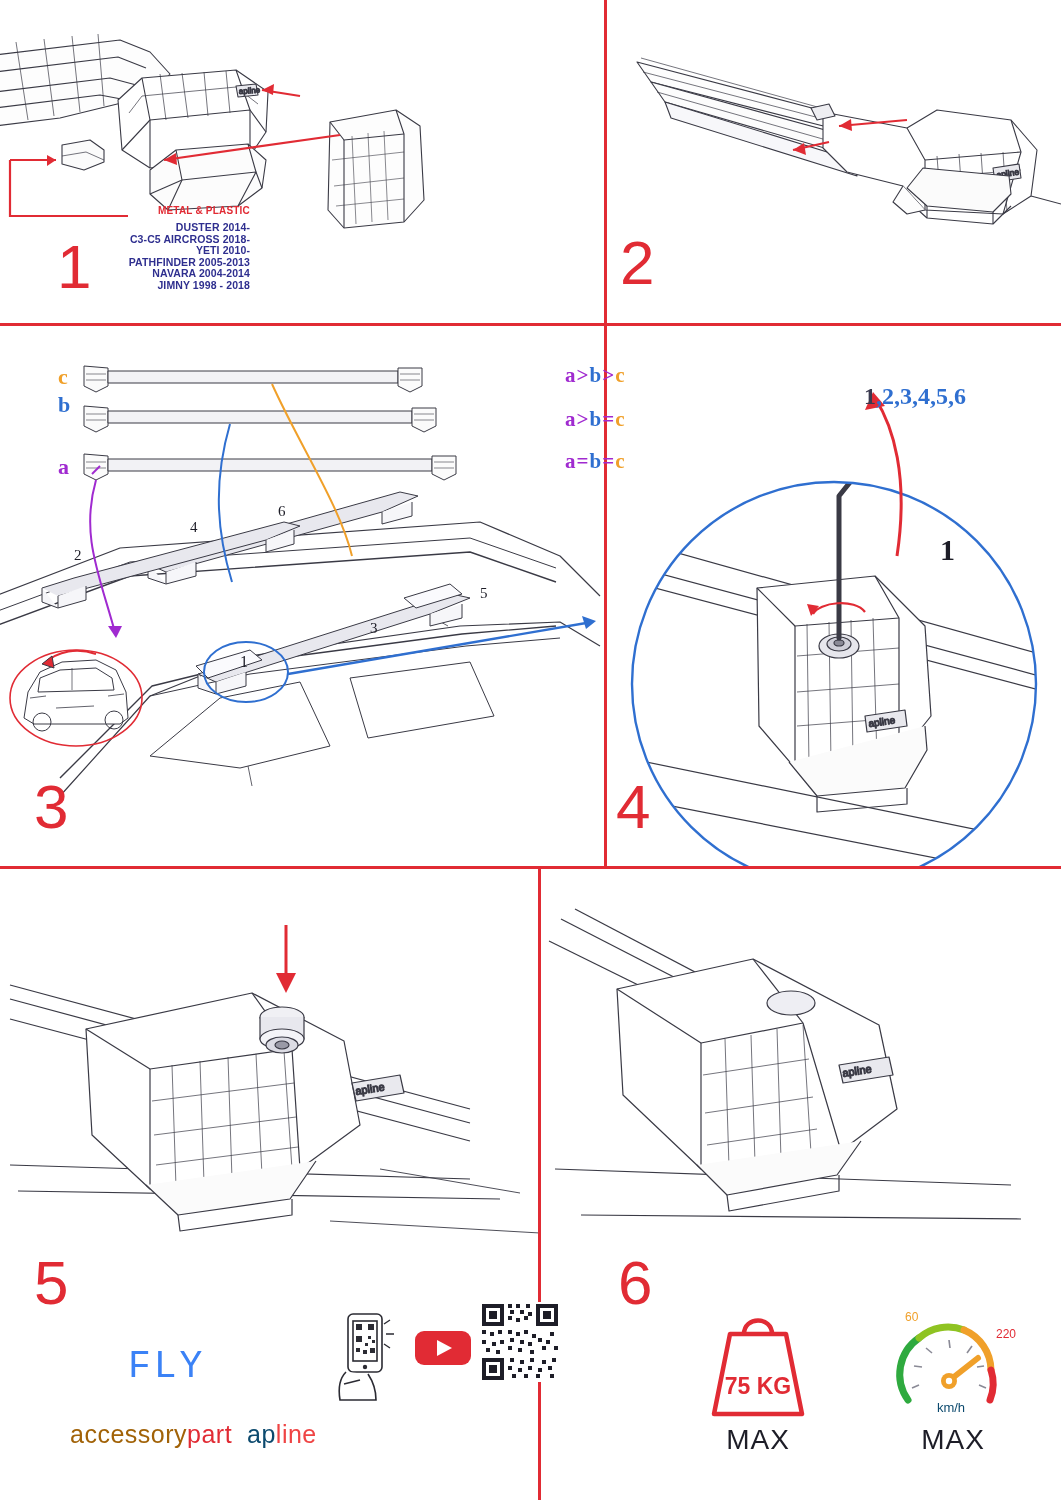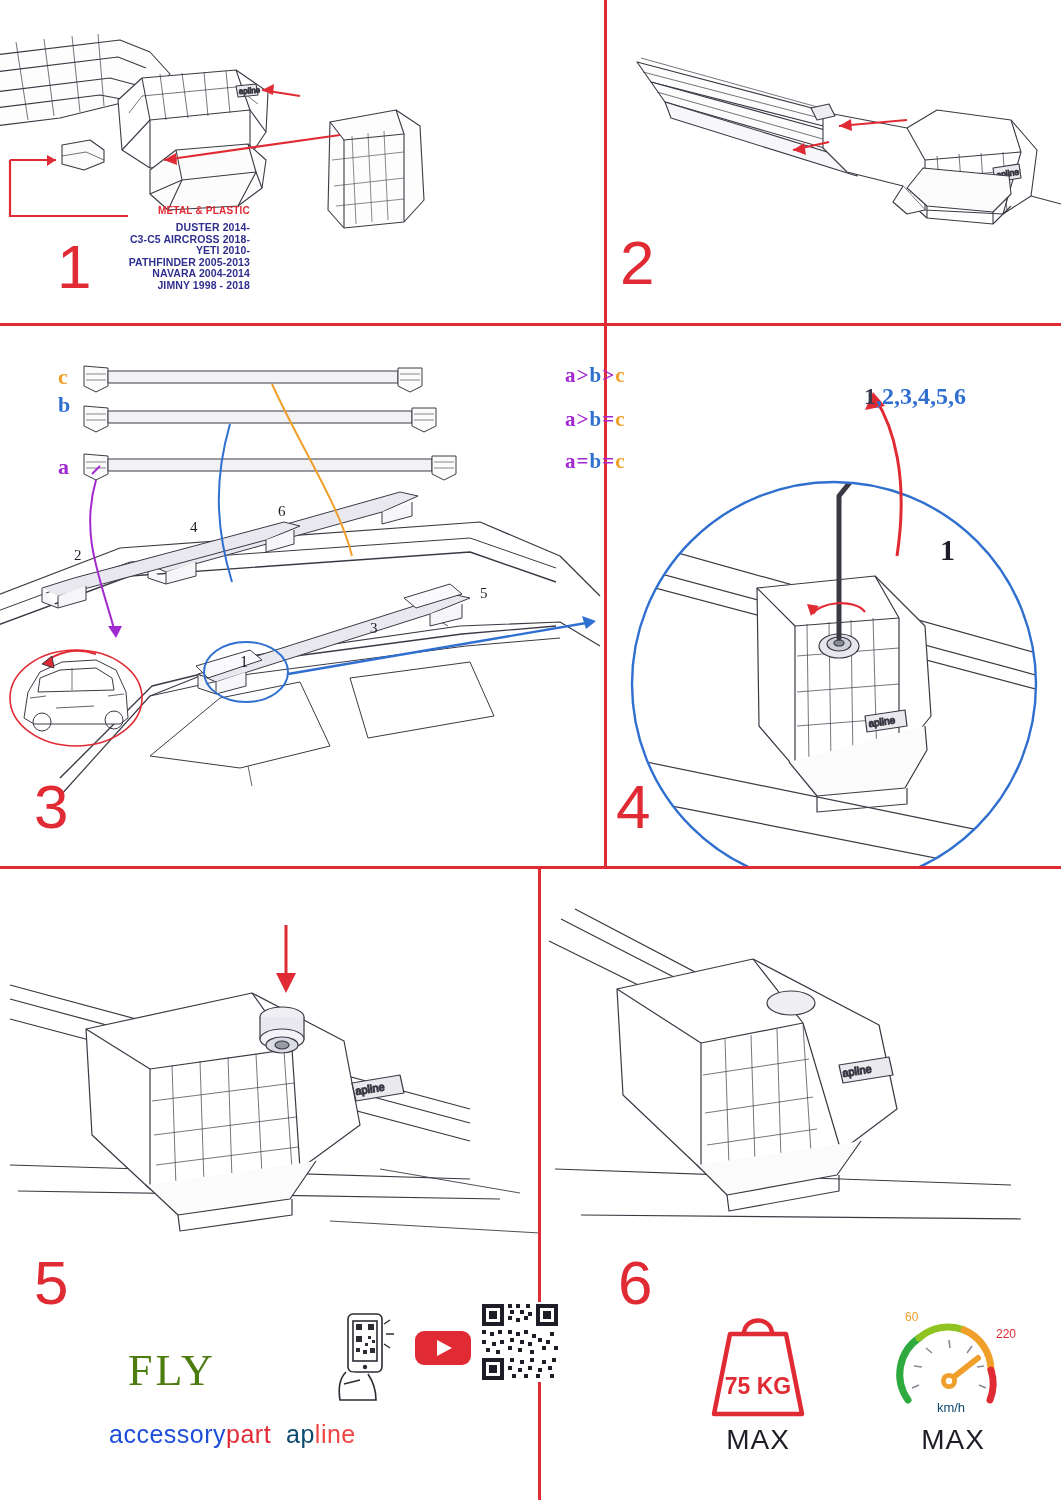--- a/index.html
+++ b/index.html
@@ -84,29 +84,29 @@
   .callout.c4 { left: 190px; top: 519px; }
   .callout.c6 { left: 278px; top: 503px; }
   .callout.c5 { left: 480px; top: 585px; }
   .callout.c3 { left: 370px; top: 620px; }
   .callout.c1 { left: 240px; top: 653px; font-size: 16px; }
   .callout.big1 { left: 940px; top: 533px; font-size: 30px; font-weight: bold; color: #1d1d27; }
 
   
   .fly {
     position: absolute; left: 128px; top: 1345px;
-    font-size: 44px; letter-spacing: 3px;
-    color: #4d7c0f; font-family: Liberation Serif, serif;
+    font-size: 38px; letter-spacing: 3px;
+    color: #3b82f6; font-family: Liberation Mono, monospace;
   }
   .brandline {
     position: absolute; left: 70px; top: 1420px;
     font-size: 25px; letter-spacing: .5px;
     font-family: "Liberation Sans", sans-serif;
   }
-  .brandline .accessory { color: #1d4ed8; margin-left: 39px; }
+  .brandline .accessory { color: #a16207; }
   .brandline .part { color: #e12b34; margin-top: 42px; }
   .brandline .ap { color: #0c4a6e; }
   .brandline .line { color: #ef4444; }
 
   
   .weightlabel {
     position: absolute; left: 712px; top: 1373px; width: 92px; text-align: center;
     color: #e12b34; font-size: 23px; font-weight: bold;
   }
   .maxlabel1 { position: absolute; left: 700px; top: 1424px; width: 116px; text-align: center; font-size: 28px; color: #1d1d27; letter-spacing: 1px; }

